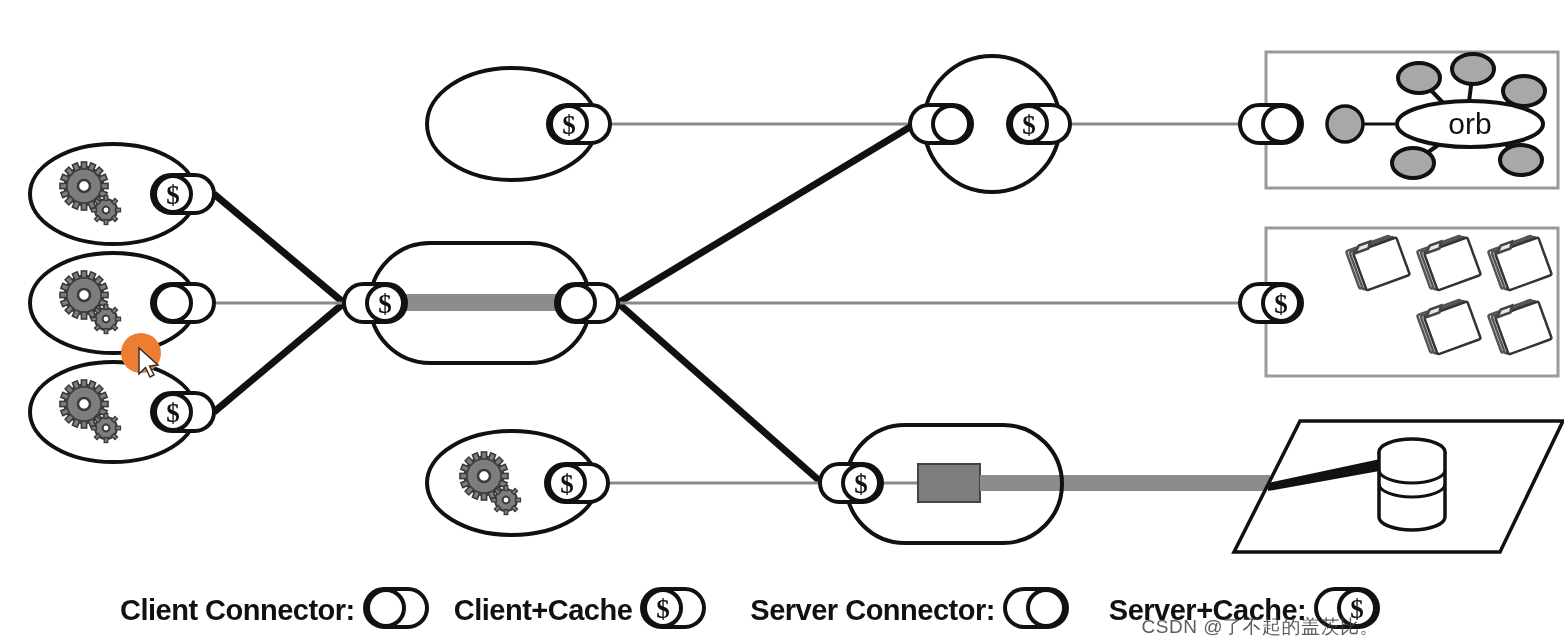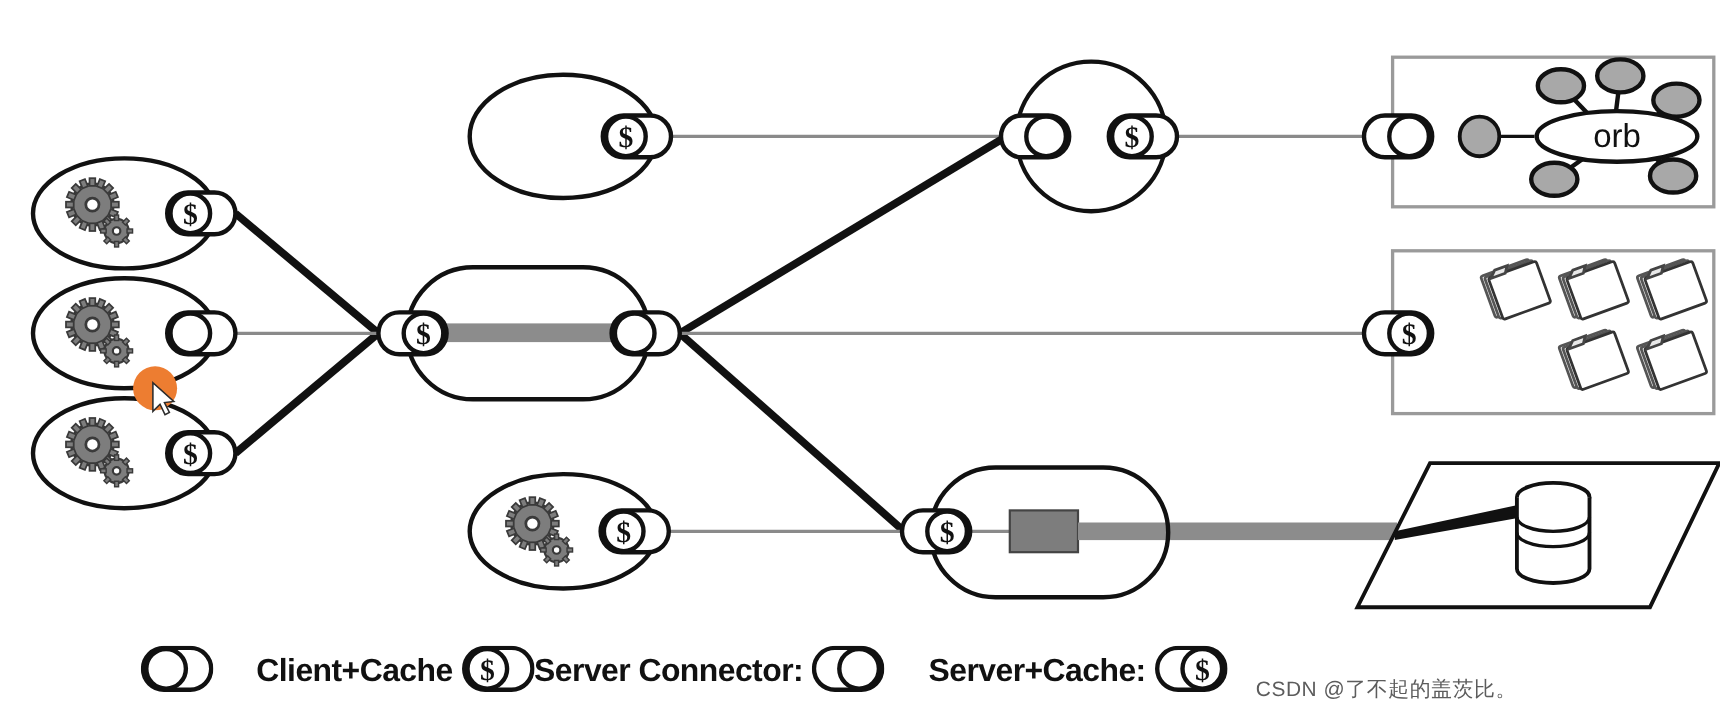--- a/index.html
+++ b/index.html
@@ -246,39 +246,40 @@
     </g>
 
     <g>
       <circle cx="141" cy="353" r="20" fill="#ed7d31"></circle>
       <path d="M139 348 L139 374 L145.5 367.5 L150 377 L154 375 L149.5 366 L158 365 Z" fill="#ffffff" stroke="#2b2b2b" stroke-width="1.4"></path>
     </g>
   </svg>
 
   <div class="legend-row">
     <div class="legend-item" style="margin-left:120px;">
+      <span class="legend-label">Client Connector:</span>
       <span class="legend-glyph">
         <svg width="66" height="42" viewBox="0 0 66 42">
             <g transform="translate(2,2)">
               <use href="#g-client"></use>
             </g>
           </svg>
       </span>
     </div>
-    <div class="legend-item" style="margin-left:39px;">
+    <div class="legend-item" style="margin-left:25px;">
       <span class="legend-label">Client+Cache</span>
       <span class="legend-glyph">
         <svg width="66" height="42" viewBox="0 0 66 42">
             <g transform="translate(2,2)">
               <use href="#g-client-cache"></use>
             </g>
           </svg>
       </span>
     </div>
-    <div class="legend-item" style="">
+    <div class="legend-item" style="margin-left:44px;">
       <span class="legend-label">Server Connector:</span>
       <span class="legend-glyph">
         <svg width="66" height="42" viewBox="0 0 66 42">
             <g transform="translate(2,2)">
               <use href="#g-server"></use>
             </g>
           </svg>
       </span>
     </div>
     <div class="legend-item" style="margin-left:40px;">

